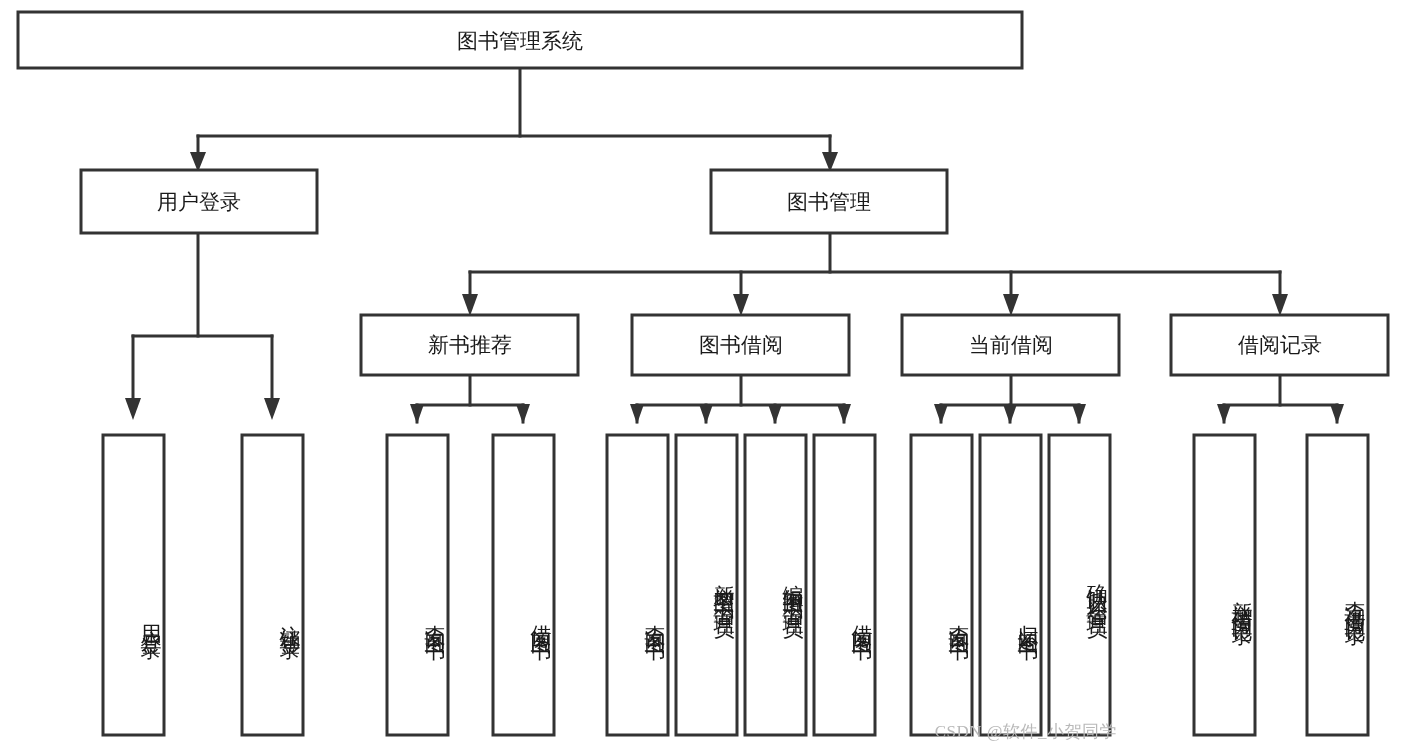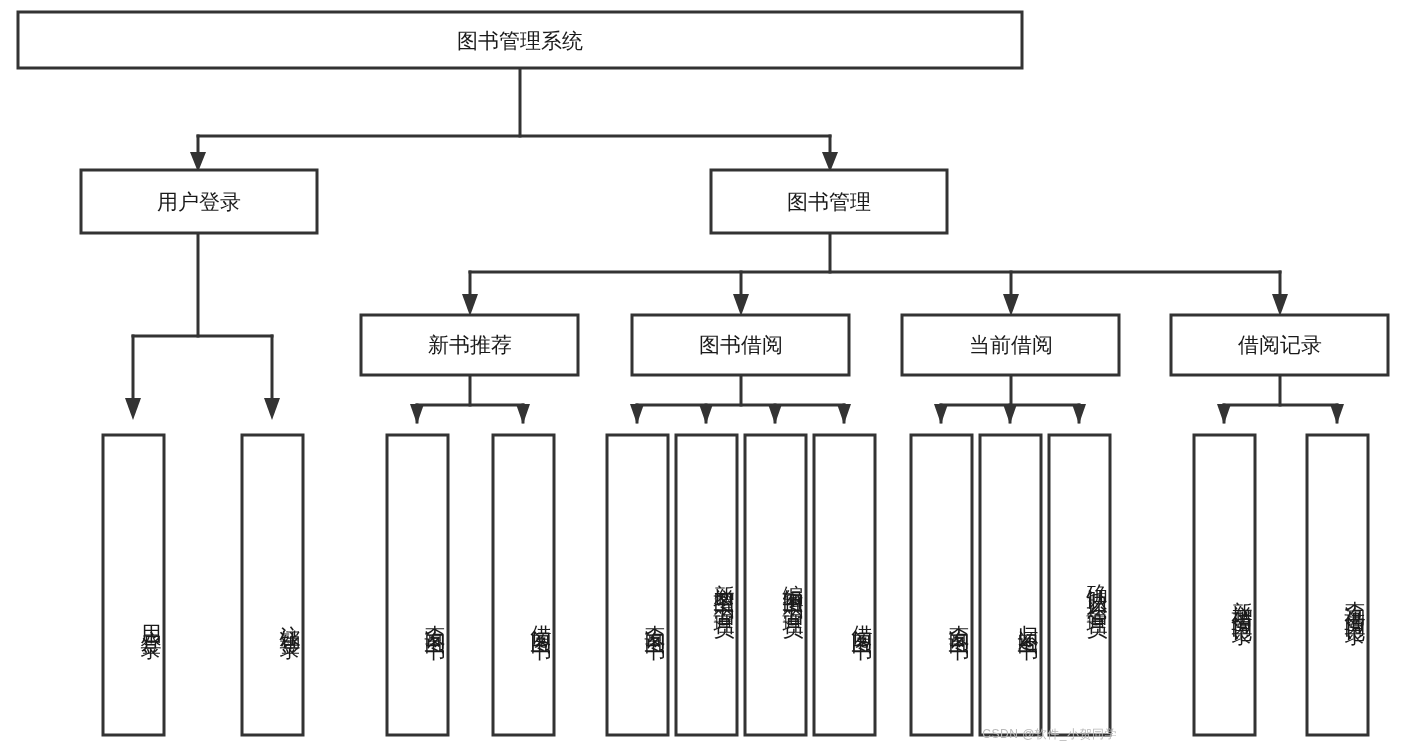--- a/index.html
+++ b/index.html
@@ -63,22 +63,22 @@
     white-space: nowrap;
     display: flex;
     align-items: flex-start;
     justify-content: center;
     pointer-events: none;
   }
   .watermark {
     position: absolute;
     right: 8px;
     bottom: 4px;
-    font-family: Liberation Sans, sans-serif;
-    font-size: 12px;
+    font-family: Liberation Serif, serif;
+    font-size: 17px;
     color: #b9b9b9;
     white-space: nowrap;
     letter-spacing: 0.5px;
   }
 </style>
 </head>
 <body>
 
 <div id="diagram-root">
 

